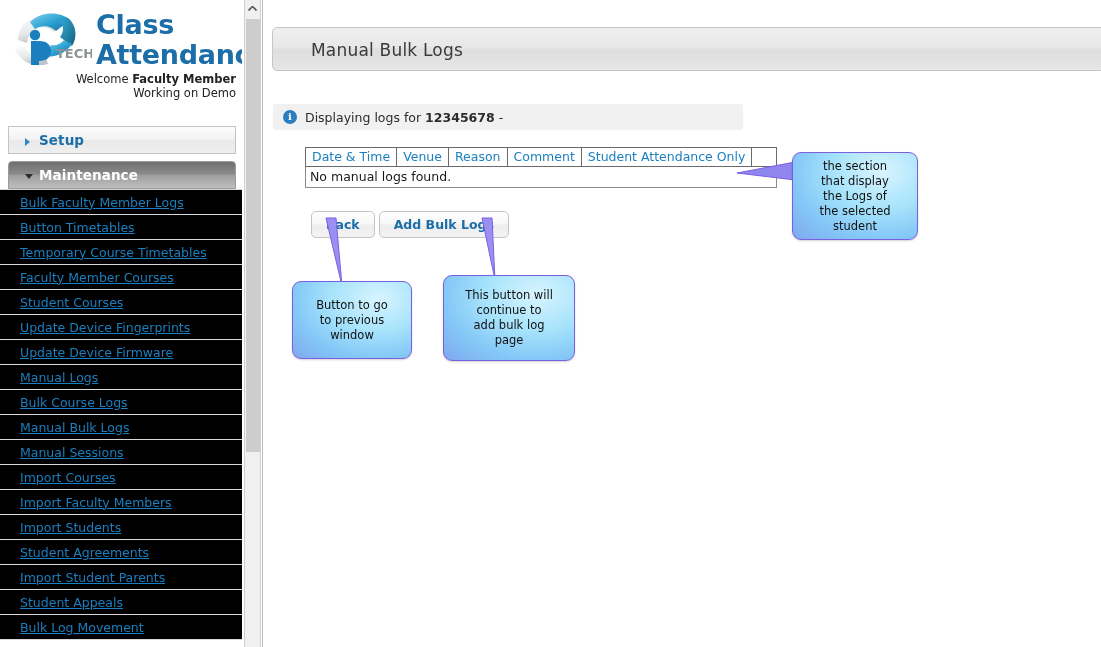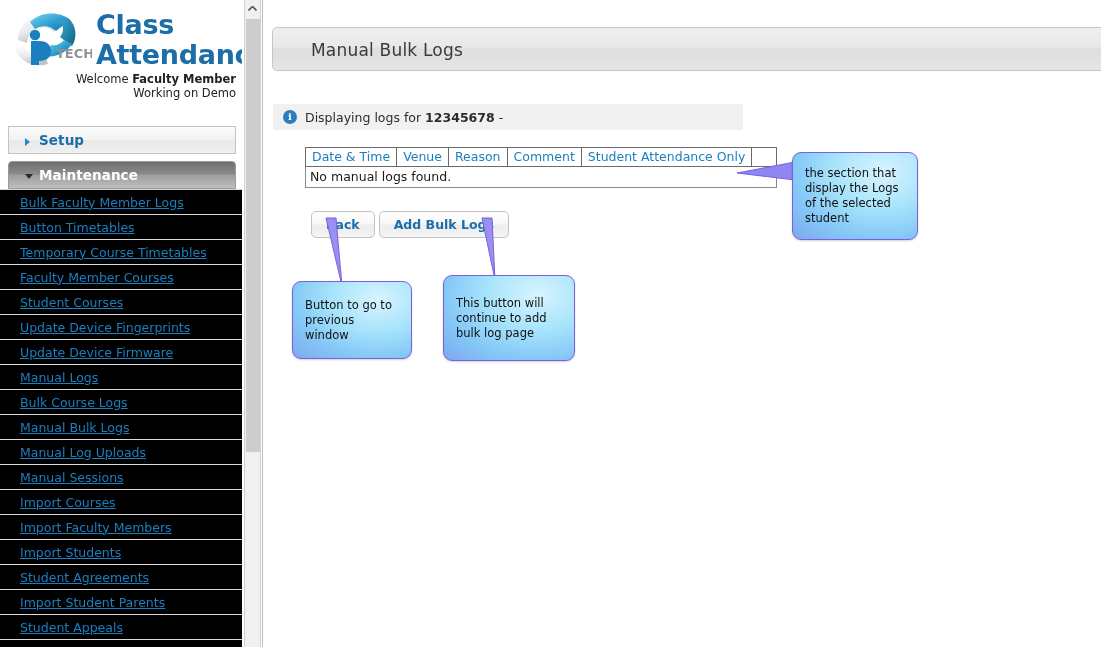--- a/index.html
+++ b/index.html
@@ -273,25 +273,25 @@
   
   .callout {
     position: absolute;
     box-sizing: border-box;
     border: 1px solid #7b5fe0;
     border-radius: 9px;
     background: radial-gradient(ellipse at 72% 22%, #d8f4ff 0%, #a8e4fb 38%, #84c8f7 70%, #7ea8ee 100%);
     color: #111111;
     font-size: 11.5px;
     line-height: 15px;
-    text-align: left;
+    text-align: center;
     display: flex;
     align-items: center;
     justify-content: center;
-    padding: 4px 12px;
+    padding: 4px 20px;
     box-shadow: 0 1px 2px rgba(0,0,0,0.18);
   }
   .tail { position: absolute; overflow: visible; }
 
   #callout-table  { left: 792px; top: 152px; width: 126px; height: 88px; }
   #callout-back   { left: 292px; top: 281px; width: 120px; height: 78px; }
   #callout-add    { left: 443px; top: 275px; width: 132px; height: 86px; }
 </style>
 </head>
 <body>
@@ -375,23 +375,20 @@
       <div class="menu-item">
           <a>Manual Logs</a>
         </div>
       <div class="menu-item">
           <a>Bulk Course Logs</a>
         </div>
       <div class="menu-item">
           <a>Manual Bulk Logs</a>
         </div>
       <div class="menu-item">
-          <a>Manual Log Uploads</a>
-        </div>
-      <div class="menu-item">
           <a>Manual Sessions</a>
         </div>
       <div class="menu-item">
           <a>Import Courses</a>
         </div>
       <div class="menu-item">
           <a>Import Faculty Members</a>
         </div>
       <div class="menu-item">
           <a>Import Students</a>

